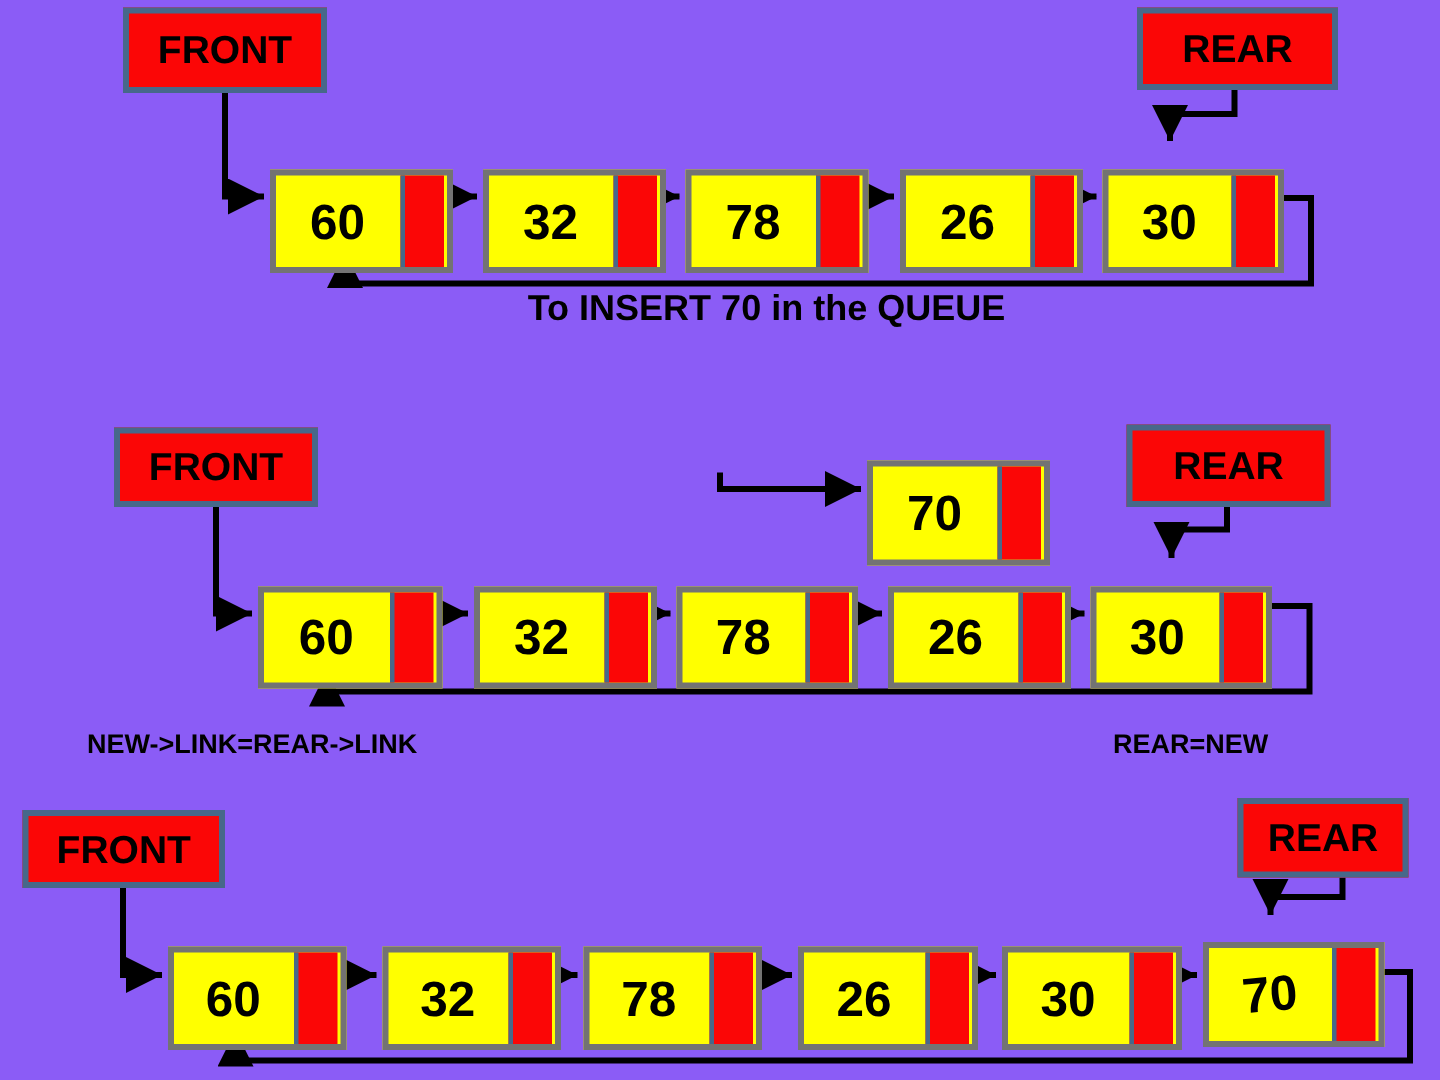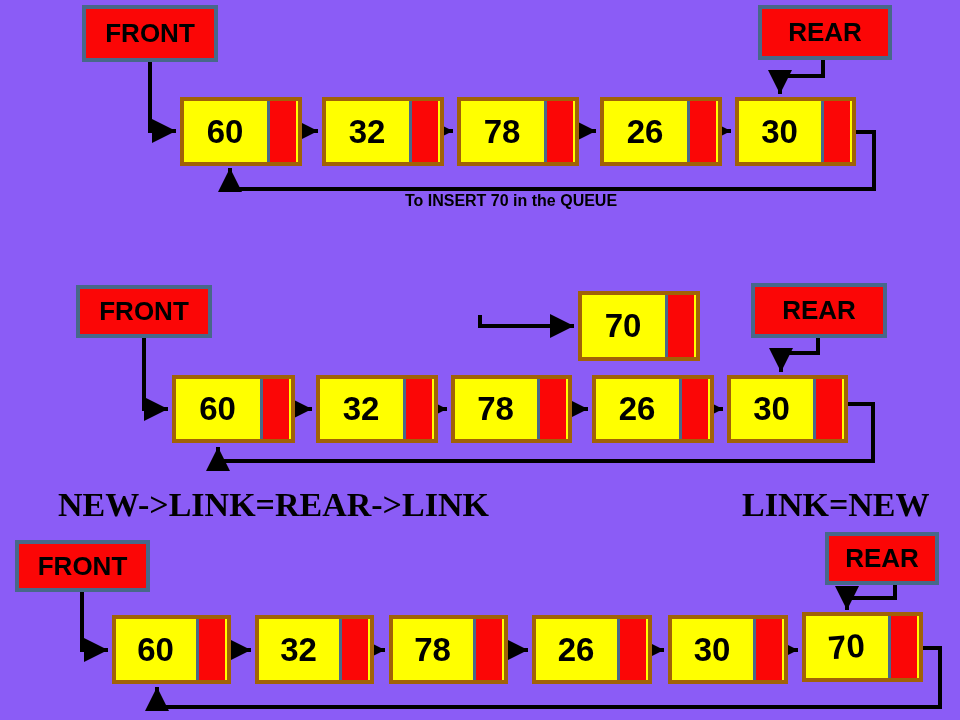--- a/index.html
+++ b/index.html
@@ -7,35 +7,35 @@
     position:relative;width:960px;height:720px;background:#8b5cf6;overflow:hidden;
     font-family:"Liberation Sans", sans-serif;font-weight:bold;color:#000;
   }
   .arrows{position:absolute;left:0;top:0;width:960px;height:720px;pointer-events:none;}
   .label-box{
     position:absolute;background:#fb0606;border:4px solid #47688a;box-sizing:border-box;
     display:flex;align-items:center;justify-content:center;
     font-size:26px;letter-spacing:0px;color:#000;
   }
   .node{
-    position:absolute;background:#ffff00;border:4px solid #a16207;box-sizing:border-box;
+    position:absolute;background:#ffff00;border:4px solid #737373;box-sizing:border-box;margin-top:16px;
   }
   .node .val{
     position:absolute;left:0;top:0;bottom:0;right:32px;
     display:flex;align-items:center;justify-content:center;
     font-size:33px;
   }
   .node .link{
     position:absolute;top:0;bottom:0;right:2px;width:26px;
     background:#fb0606;border-left:3px solid #47688a;
   }
   .tilt{transform:rotate(-5deg);}
   .caption{position:absolute;white-space:nowrap;color:#000;}
-  .cap-main{font-size:16px;}
-  .cap-eq{font-size:34px;font-family:Liberation Serif, serif;}
+  .cap-main{font-size:24px;}
+  .cap-eq{font-size:18px;}
 </style>
 </head>
 <body>
 
 <div class="canvas">
 
   <svg class="arrows" viewBox="0 0 960 720" xmlns="http://www.w3.org/2000/svg">
     <defs>
       <marker id="ah" markerWidth="7" markerHeight="7" refX="6" refY="3" orient="auto" markerUnits="strokeWidth">
         <path d="M0,0 L6,3 L0,6 z" fill="#000000"></path>
@@ -128,21 +128,21 @@
   <div class="node" style="left:592px;top:375px;width:122px;height:68px">
     <span class="val">26</span>
     <span class="link"></span>
   </div>
   <div class="node" style="left:727px;top:375px;width:121px;height:68px">
     <span class="val">30</span>
     <span class="link"></span>
   </div>
 
   <div class="caption cap-eq" style="left:58px;top:486px">NEW-&gt;LINK=REAR-&gt;LINK</div>
-  <div class="caption cap-eq" style="left:742px;top:486px">LINK=NEW</div>
+  <div class="caption cap-eq" style="left:742px;top:486px">REAR=NEW</div>
 
   <div class="label-box" style="left:15px;top:540px;width:135px;height:52px">
     <span>FRONT</span>
   </div>
   <div class="label-box" style="left:825px;top:532px;width:114px;height:53px">
     <span>REAR</span>
   </div>
 
   <div class="node" style="left:112px;top:615px;width:119px;height:69px">
     <span class="val">60</span>

